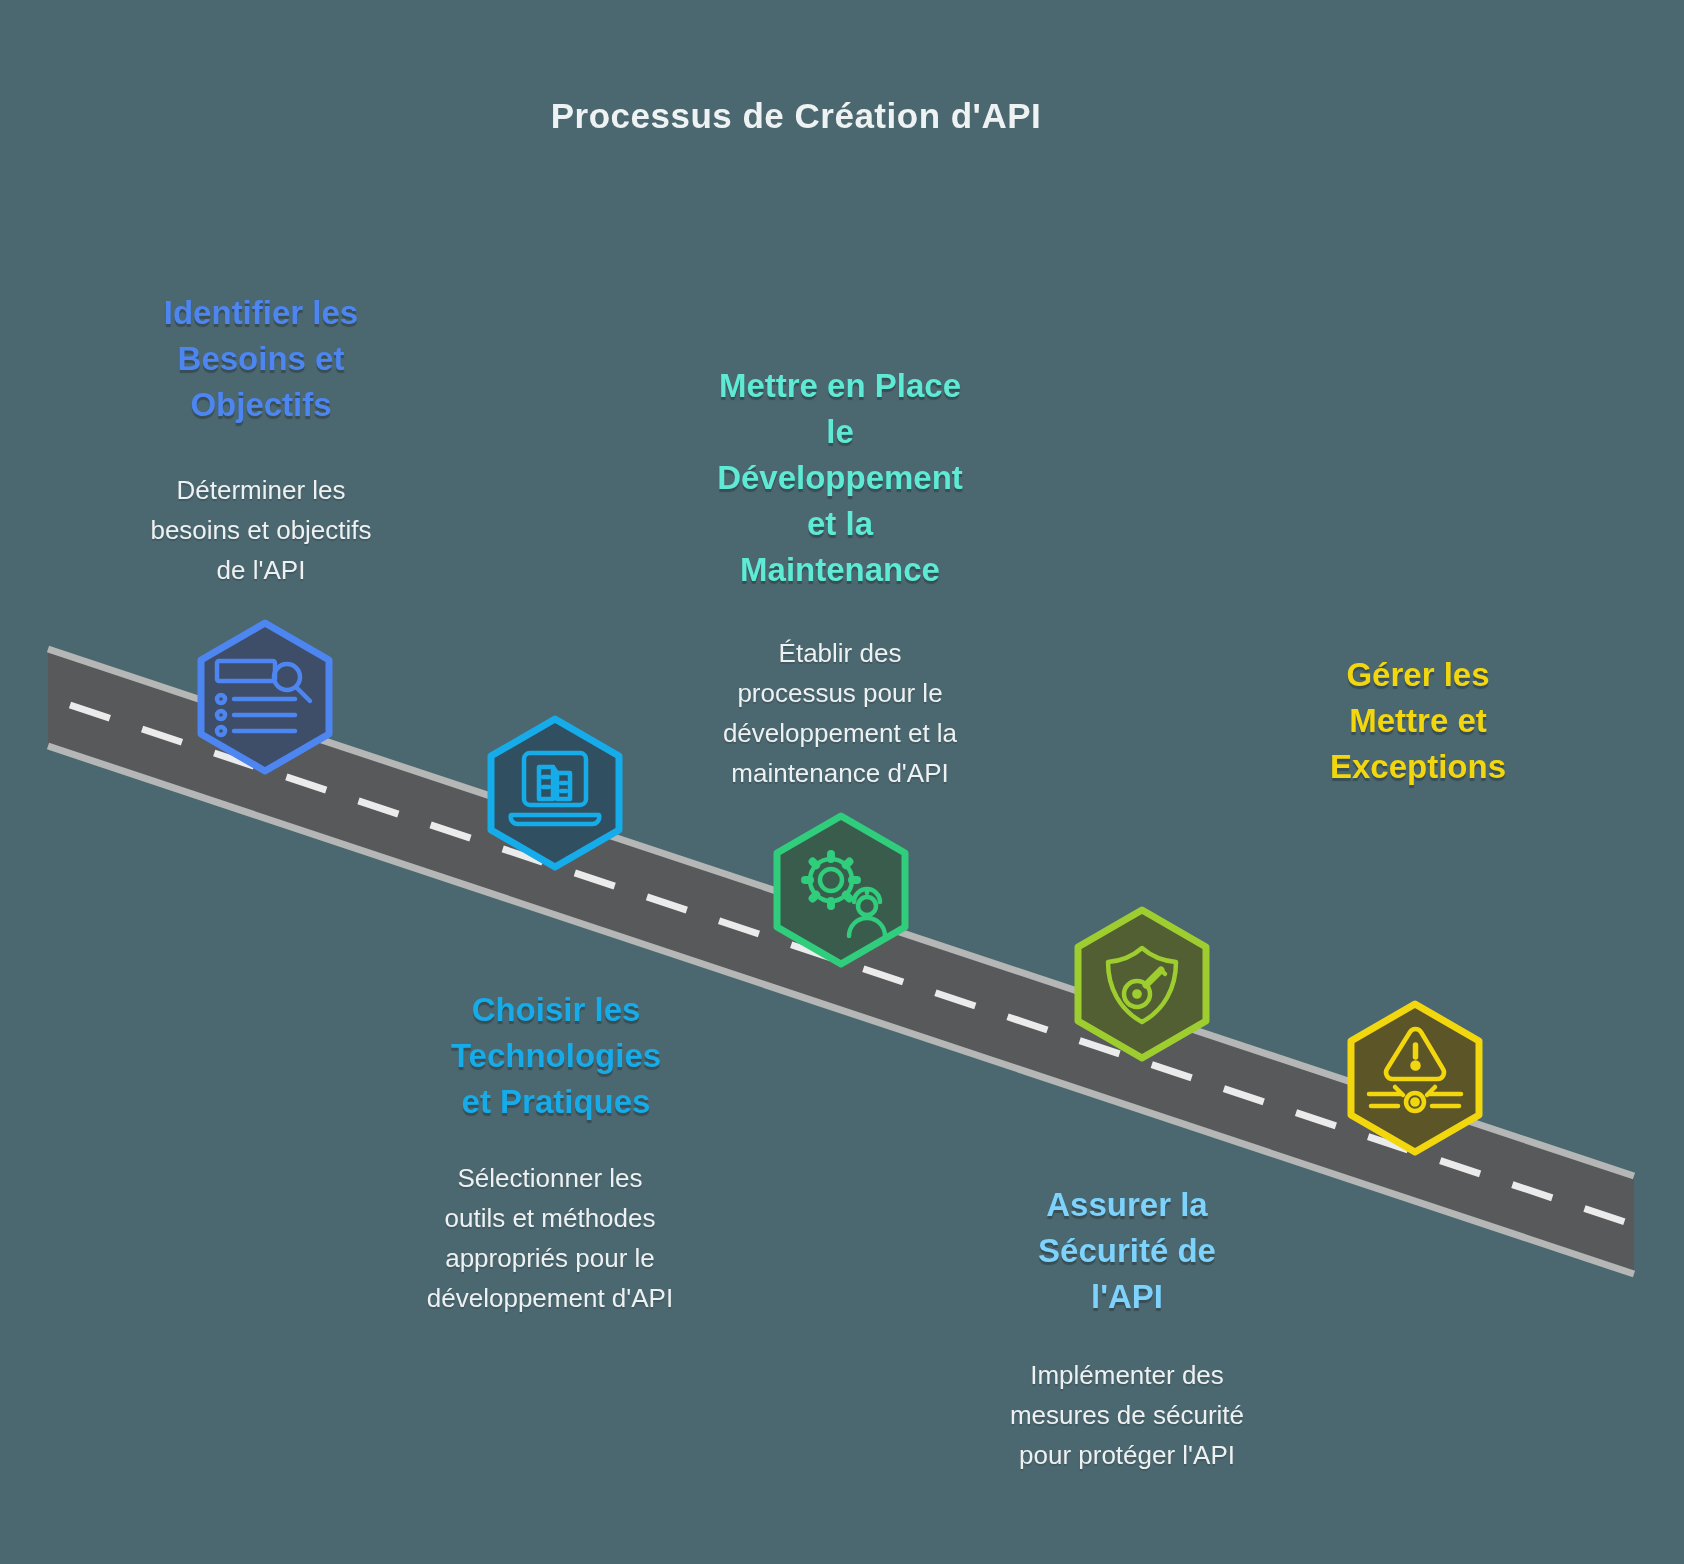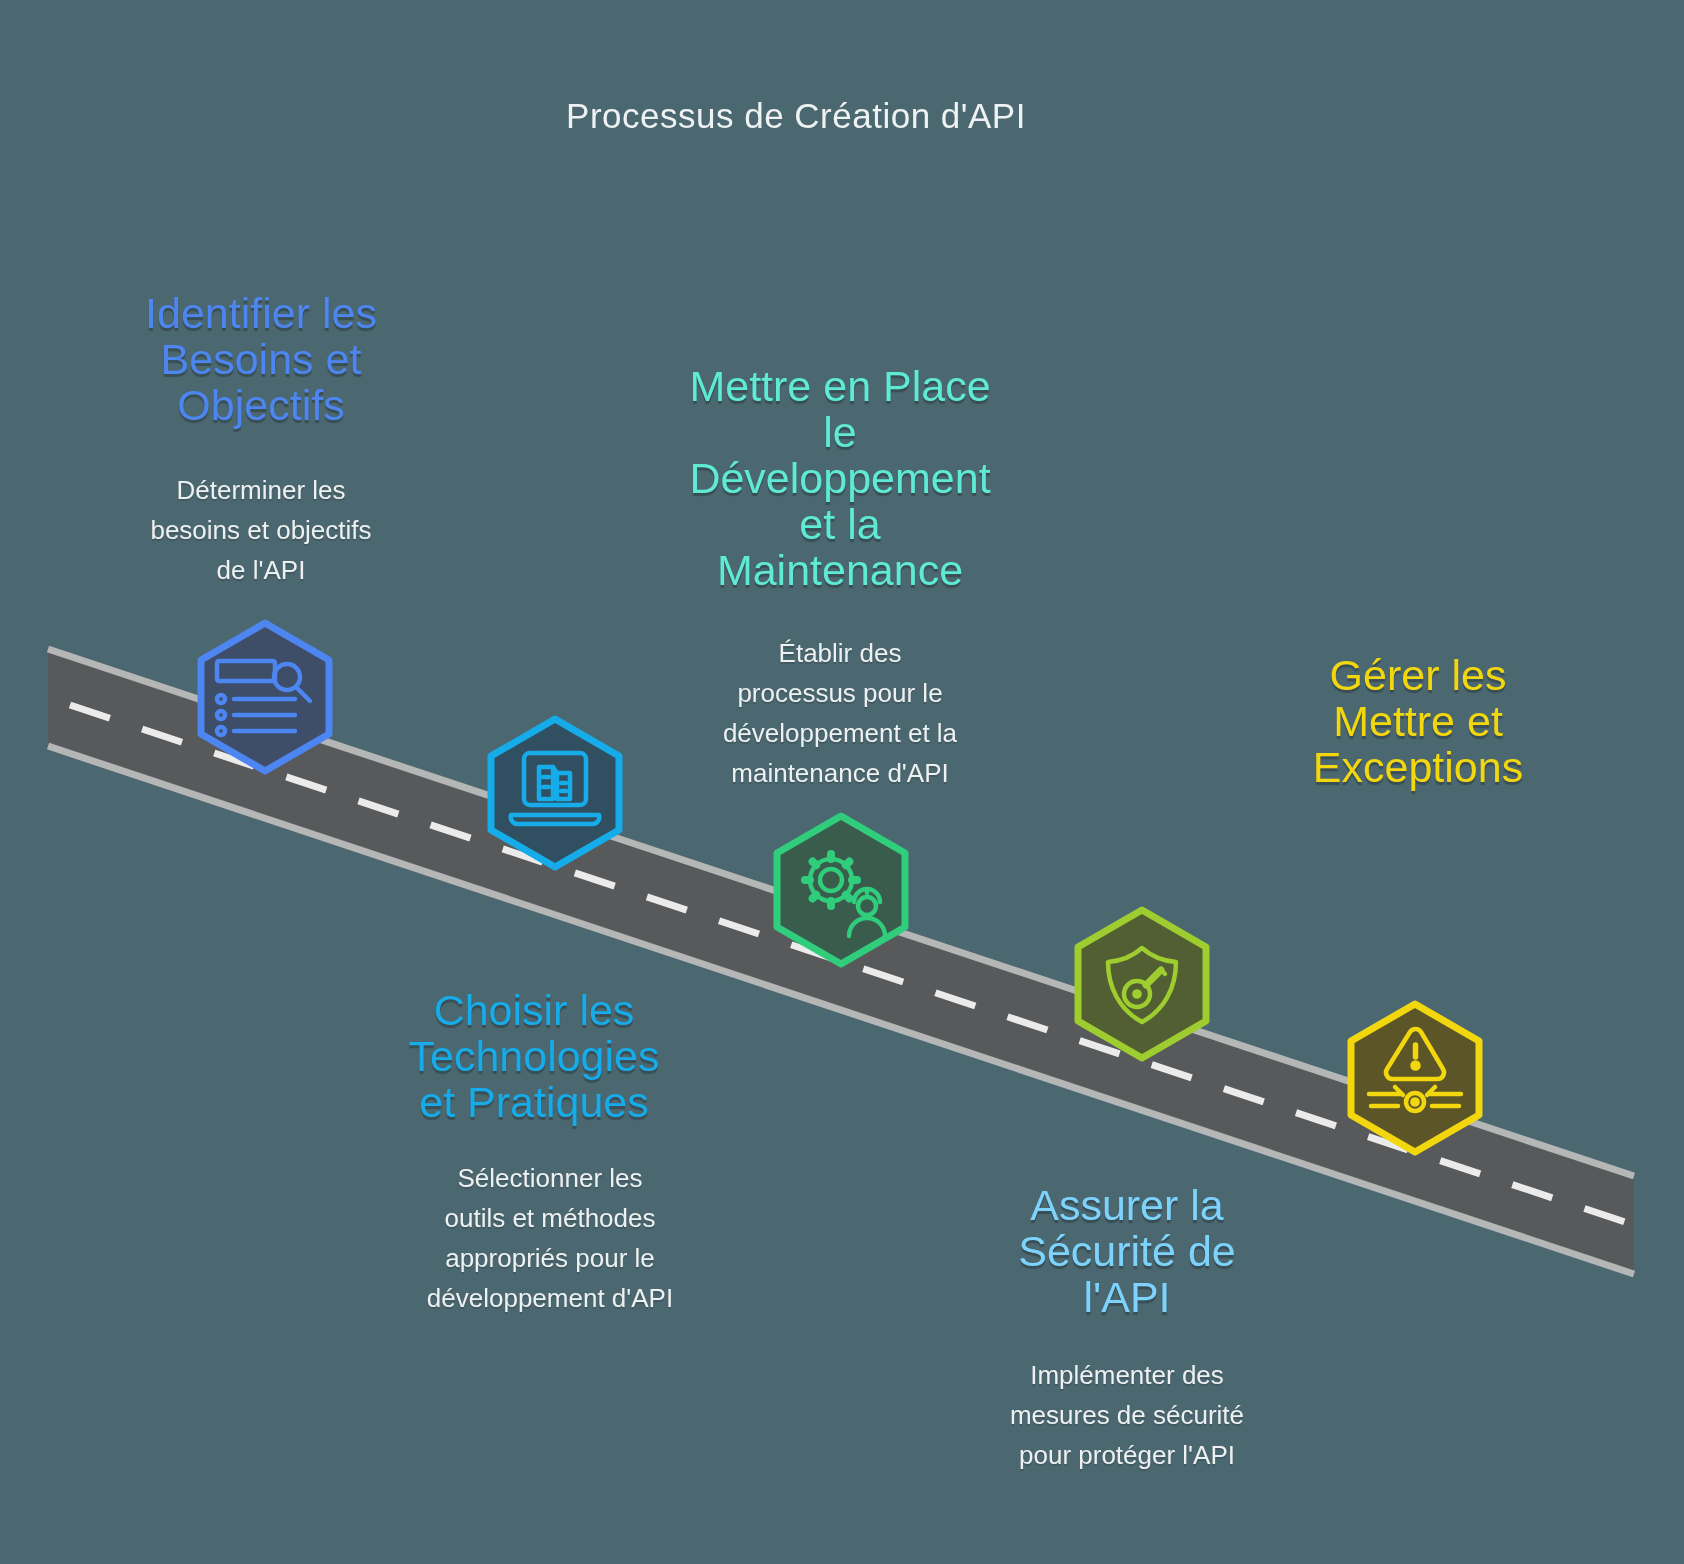--- a/index.html
+++ b/index.html
@@ -2,25 +2,25 @@
 <html><head>
 <meta charset="utf-8">
 <style>
   html,body{margin:0;padding:0;background:#4b6770;}
   #canvas{
     position:relative;width:1684px;height:1564px;overflow:hidden;
     background:#4b6770;font-family:"Liberation Sans",sans-serif;
   }
   .title{
     position:absolute;left:396px;top:96px;width:800px;text-align:center;
-    font-size:35px;font-weight:400;color:#eef2f2;letter-spacing:.5px;
+    font-size:35px;font-weight:700;color:#eef2f2;letter-spacing:.5px;
   }
   .txt{position:absolute;width:360px;text-align:center;white-space:pre-line;margin:0;}
   .heading{
-    font-size:43px;line-height:46px;font-weight:400;
+    font-size:33px;line-height:46px;font-weight:700;
     text-shadow:0 3px 1px rgba(0,0,0,.25);
   }
   .desc{
     font-size:26px;line-height:40px;font-weight:400;color:#eef1f1;
     text-shadow:0 2px 1px rgba(0,0,0,.14);
   }
   .c1{color:#4d86f0;} .c2{color:#16abe9;} .c3{color:#5eead4;}
   .c4{color:#7dd3fc;} .c5{color:#f3d70e;}
   svg{position:absolute;left:0;top:0;}
   .hex{stroke-width:7;stroke-linejoin:round;}
@@ -123,21 +123,21 @@
 
   <div class="title">Processus de Création d'API</div>
 
   <h2 class="txt heading c1" style="left:81px;top:290px;">Identifier les
 Besoins et
 Objectifs</h2>
   <p class="txt desc" style="left:81px;top:470px;">Déterminer les
 besoins et objectifs
 de l'API</p>
 
-  <h2 class="txt heading c2" style="left:354px;top:987px;">Choisir les
+  <h2 class="txt heading c2" style="left:376px;top:987px;">Choisir les
 Technologies
 et Pratiques</h2>
   <p class="txt desc" style="left:370px;top:1158px;">Sélectionner les
 outils et méthodes
 appropriés pour le
 développement d'API</p>
 
   <h2 class="txt heading c3" style="left:660px;top:363px;">Mettre en Place
 le
 Développement

